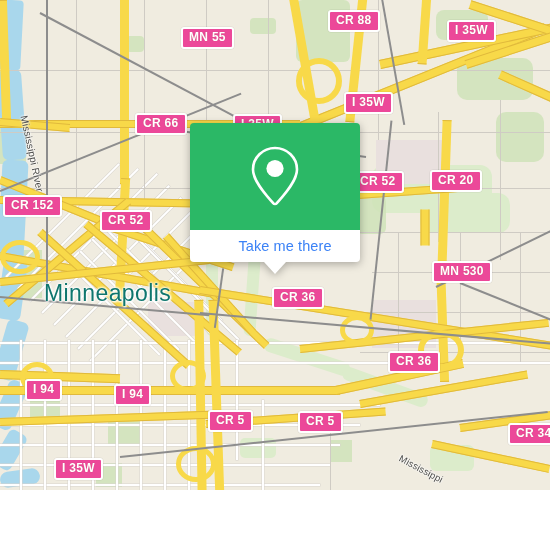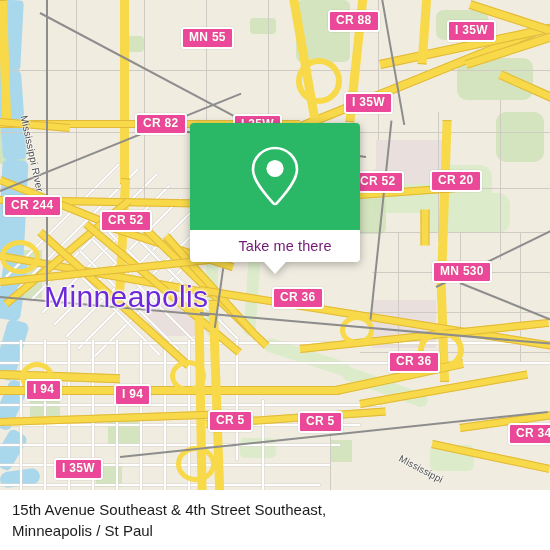--- a/index.html
+++ b/index.html
@@ -47,22 +47,22 @@
     line-height: 13px;
     padding: 2px 6px 3px 6px;
     white-space: nowrap;
     letter-spacing: .3px;
     text-shadow: 0 0 1px rgba(120,90,0,.35);
     box-shadow: 0 0 0 .5px rgba(0,0,0,.08);
   }
   
   .city {
     position: absolute;
-    color: #6d28d9;
-    font-size: 30px;
+    color: #0f766e;
+    font-size: 23px;
     letter-spacing: .4px;
     text-shadow: 0 0 3px #fff, 0 0 3px #fff, 0 0 3px #fff, 1px 1px 2px #fff;
     white-space: nowrap;
   }
   
   .riverlbl {
     position: absolute;
     color: #4a4a48;
     font-size: 10px;
     letter-spacing: .2px;
@@ -86,21 +86,21 @@
     border-radius: 4px 4px 0 0;
     display: flex; align-items: center; justify-content: center;
   }
   #card-foot {
     height: 32px;
     background: #ffffff;
     border-radius: 0 0 4px 4px;
     display: flex; align-items: center; justify-content: center;
     position: relative;
   }
-  #card-foot-label { color: #701a75; font-size: 14.5px; letter-spacing: .1px; margin-left: 20px; }
+  #card-foot-label { color: #3b82f6; font-size: 14.5px; letter-spacing: .1px; margin-left: 20px; }
   #card-tail {
     position: absolute;
     left: 50%; top: 100%;
     width: 0; height: 0;
     transform: translateX(-50%);
     border-left: 11px solid transparent;
     border-right: 11px solid transparent;
     border-top: 12px solid #ffffff;
   }
 
@@ -316,24 +316,24 @@
     <div class="riverlbl" style="left:400px;top:452px;transform:rotate(28deg);transform-origin:0 50%;font-size:9.5px;">Mississippi</div>
 
     <div class="city" style="left:44px;top:280px;">Minneapolis</div>
 
     <div id="shields">
         <div class="shield" style="left: 328px; top: 10px;">CR 88</div>
         <div class="shield" style="left: 447px; top: 20px;">I 35W</div>
         <div class="shield" style="left: 181px; top: 27px;">MN 55</div>
         <div class="shield" style="left: 344px; top: 92px;">I 35W</div>
         <div class="shield" style="left: 233px; top: 114px;">I 35W</div>
-        <div class="shield" style="left: 135px; top: 113px;">CR 82</div>
+        <div class="shield" style="left: 135px; top: 113px;">CR 66</div>
         <div class="shield" style="left: 430px; top: 170px;">CR 20</div>
         <div class="shield" style="left: 352px; top: 171px;">CR 52</div>
-        <div class="shield" style="left: 3px; top: 195px;">CR 244</div>
+        <div class="shield" style="left: 3px; top: 195px;">CR 152</div>
         <div class="shield" style="left: 100px; top: 210px;">CR 52</div>
         <div class="shield" style="left: 432px; top: 261px;">MN 530</div>
         <div class="shield" style="left: 272px; top: 287px;">CR 36</div>
         <div class="shield" style="left: 388px; top: 351px;">CR 36</div>
         <div class="shield" style="left: 25px; top: 379px;">I 94</div>
         <div class="shield" style="left: 114px; top: 384px;">I 94</div>
         <div class="shield" style="left: 208px; top: 410px;">CR 5</div>
         <div class="shield" style="left: 298px; top: 411px;">CR 5</div>
         <div class="shield" style="left: 508px; top: 423px;">CR 34</div>
         <div class="shield" style="left: 54px; top: 458px;">I 35W</div>
@@ -351,19 +351,15 @@
         </svg>
       </span>
     </div>
     <div id="card-foot">
       <span id="card-foot-label">Take me there</span>
       <div id="card-tail"></div>
     </div>
   </div>
 
   <div id="footer">
-    <div id="footer-text">
-      <div>15th Avenue Southeast &amp; 4th Street Southeast,</div>
-      <div>Minneapolis / St Paul</div>
-    </div>
   </div>
 
 </div>
 
 </body></html>

